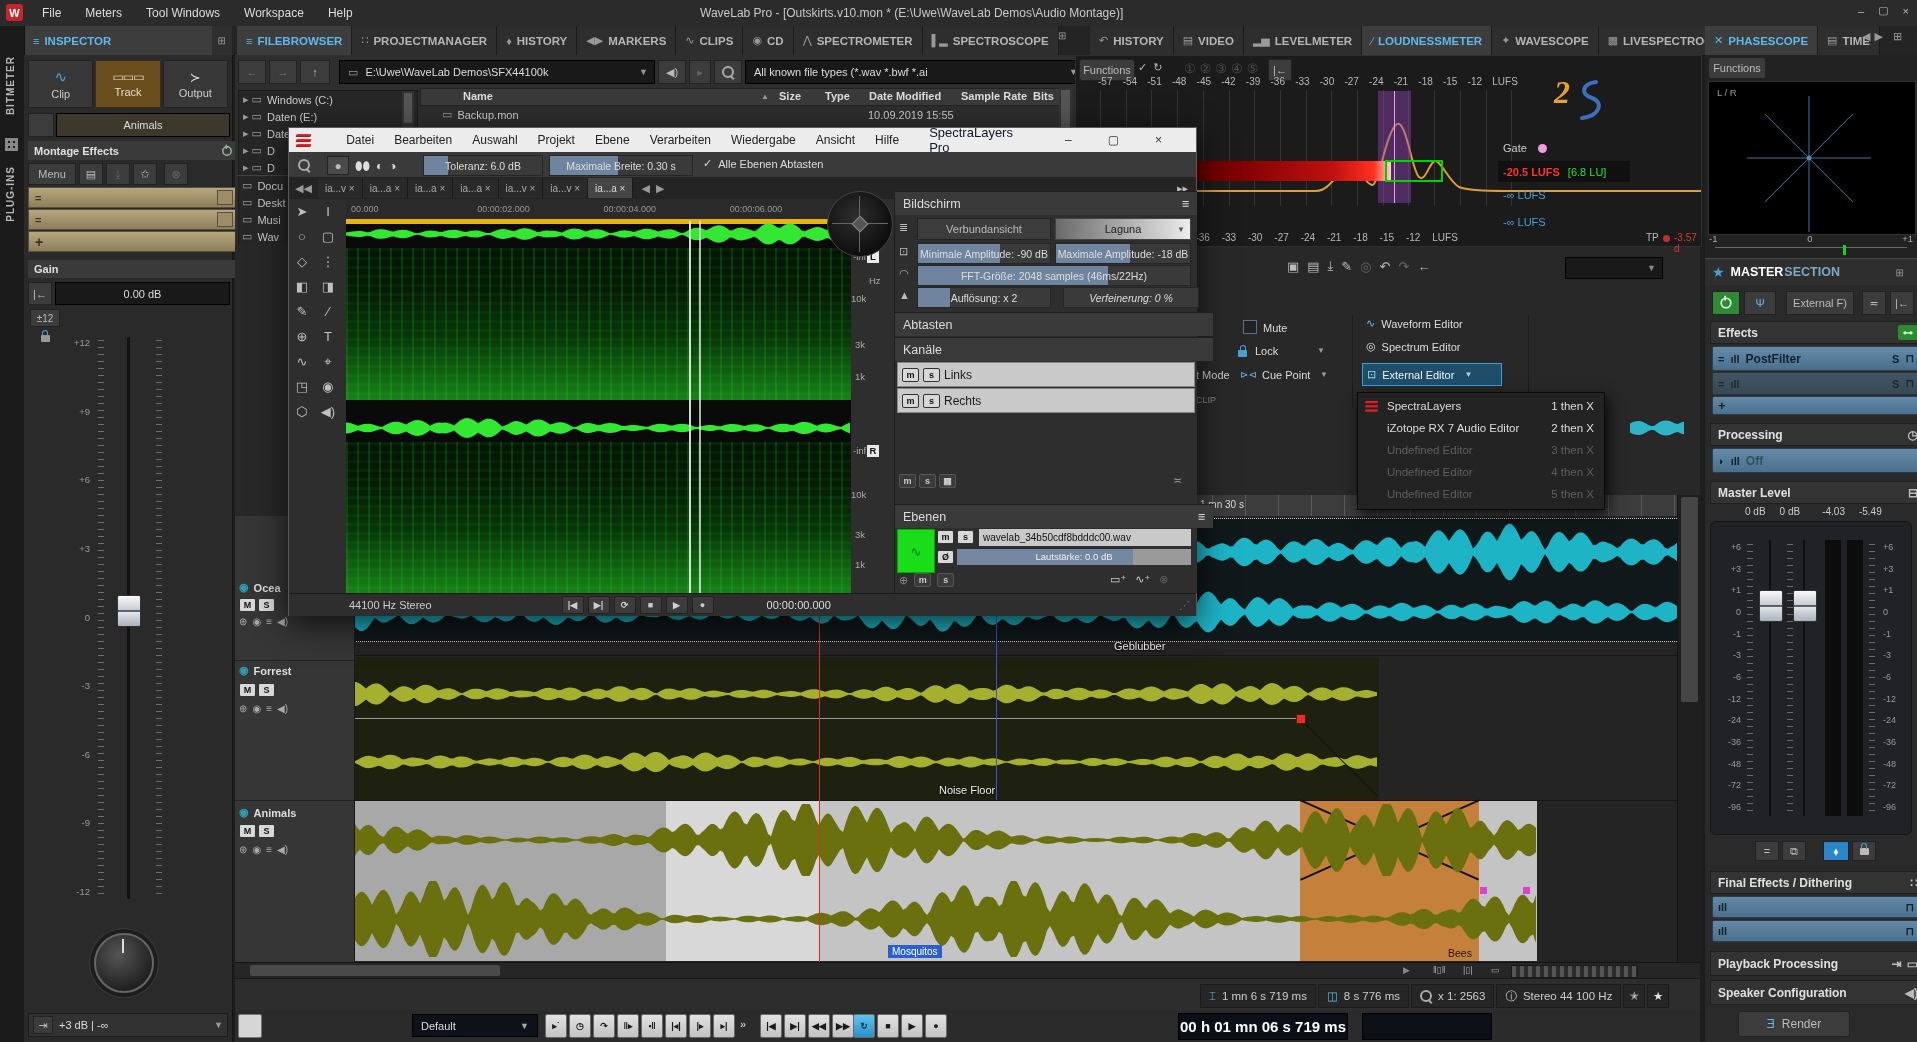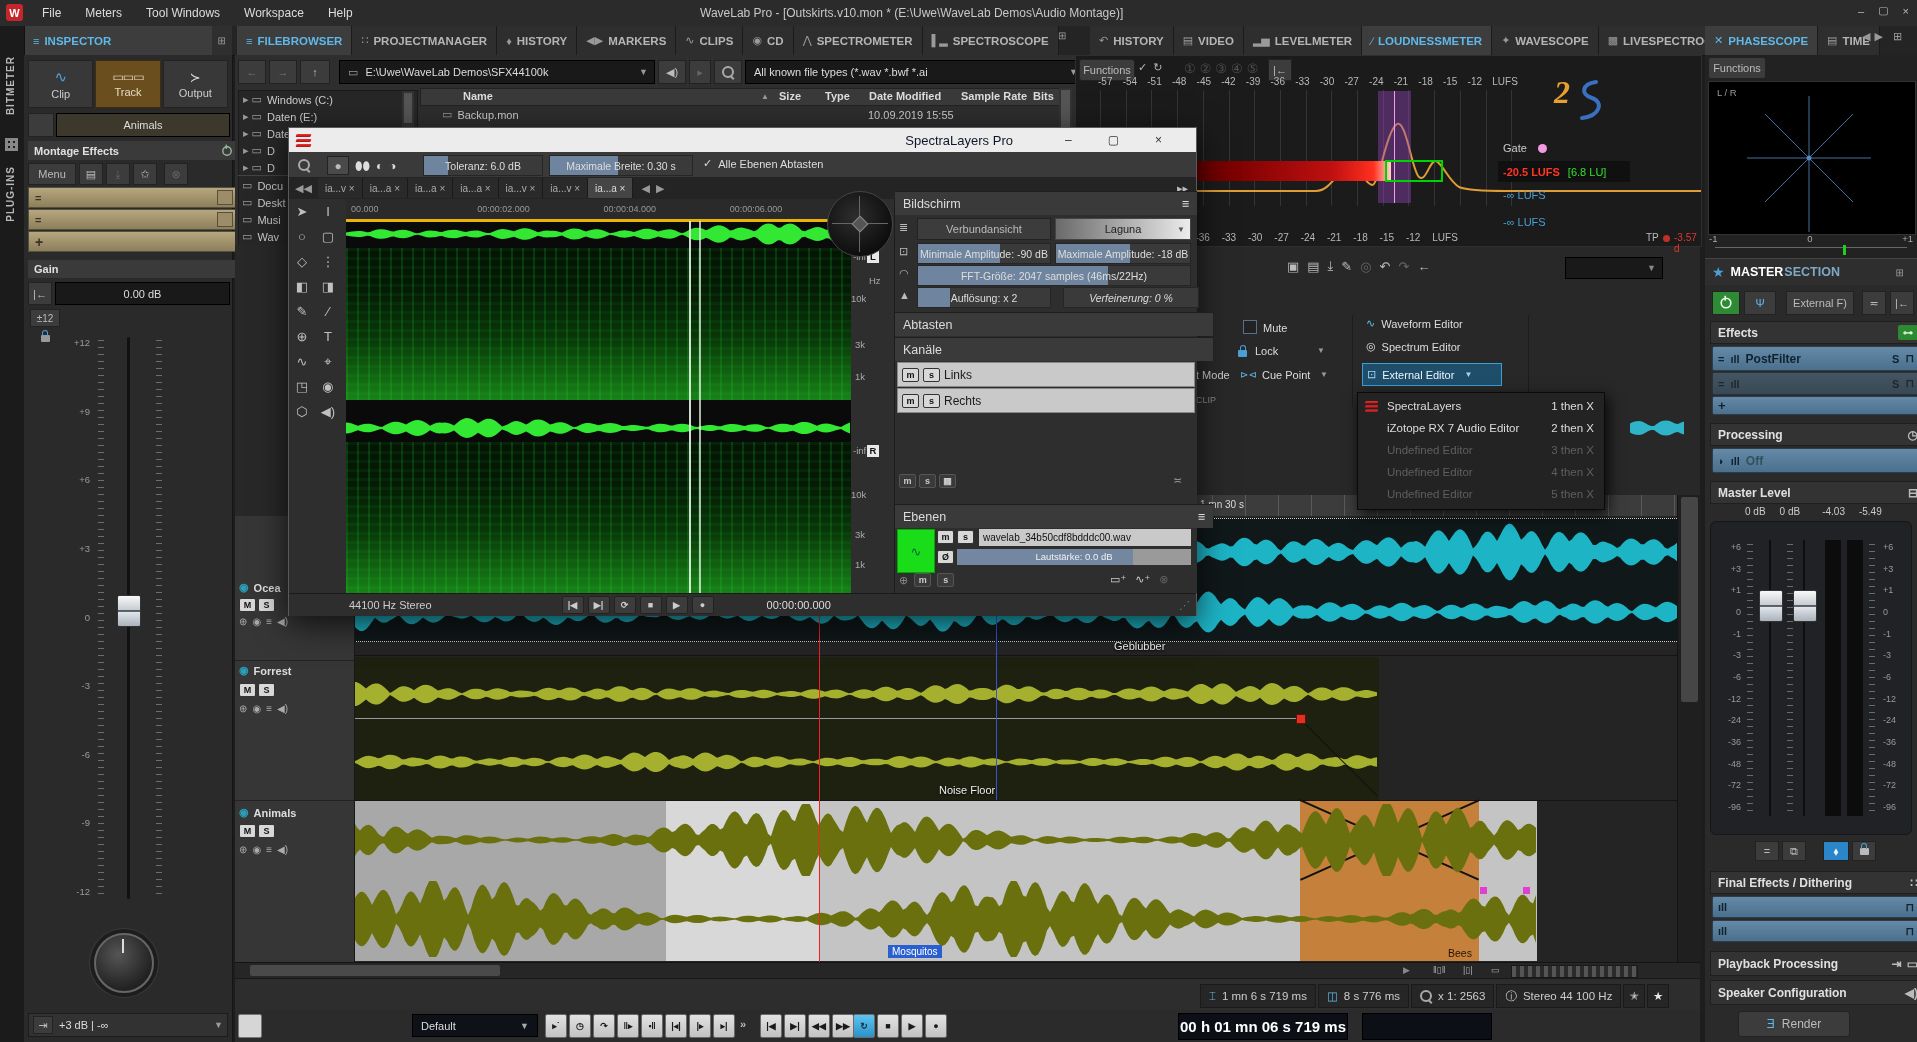--- a/index.html
+++ b/index.html
@@ -850,20 +850,31 @@
   </div>
 
   <div class="abs" id="slwin">
 
     <div class="slmenu">
       <span class="icon-layers" style="margin:0 8px 0 7px;">
           <i></i>
           <i></i>
           <i></i>
         </span>
+      <span class="tb" style="gap:0;">
+          <span class="slmi" style="padding: 0px 10px;">Datei</span>
+          <span class="slmi" style="padding: 0px 10px;">Bearbeiten</span>
+          <span class="slmi" style="padding: 0px 10px;">Auswahl</span>
+          <span class="slmi" style="padding: 0px 10px;">Projekt</span>
+          <span class="slmi" style="padding: 0px 10px;">Ebene</span>
+          <span class="slmi" style="padding: 0px 10px;">Verarbeiten</span>
+          <span class="slmi" style="padding: 0px 10px;">Wiedergabe</span>
+          <span class="slmi" style="padding: 0px 10px;">Ansicht</span>
+          <span class="slmi" style="padding: 0px 10px;">Hilfe</span>
+        </span>
       <span style="margin-left:auto;color:#0f172a;font-size:13px;">SpectraLayers Pro</span>
       <span class="tb" style="gap:16px;margin:0 14px 0 22px;color:#333;">
         <span>–</span>
         <span>▢</span>
         <span>×</span>
       </span>
     </div>
 
     <div class="abs sltoolbar" style="left:0;width:907px;">
       <span class="abs icon-mag" style="left:9px;top:7px;"></span>
@@ -920,21 +931,21 @@
         <span class="sltool">T</span>
         <span class="sltool">∿</span>
         <span class="sltool">⌖</span>
         <span class="sltool">◳</span>
         <span class="sltool">◉</span>
         <span class="sltool">⬡</span>
         <span class="sltool">◀)</span>
       </div>
 
     <div class="abs" style="left:57px;top:71px;width:505px;height:394px;background:#0a0a0a;">
-      <div class="abs tb" style="left:0;top:0;width:505px;height:20px;background:#2a2a2a;color:#999;font-size:9px;border-bottom:3px solid #eab308;">
+      <div class="abs tb" style="left:0;top:0;width:505px;height:20px;background:#2a2a2a;color:#999;font-size:9px;border-bottom:5px solid #eab308;">
           <span class="slrl" style="width: 130px; padding-left: 5px; box-sizing: border-box;">00.000</span>
           <span class="slrl" style="width: 130px; padding-left: 5px; box-sizing: border-box;">00:00:02.000</span>
           <span class="slrl" style="width: 130px; padding-left: 5px; box-sizing: border-box;">00:00:04.000</span>
           <span class="slrl" style="width: 130px; padding-left: 5px; box-sizing: border-box;">00:00:06.000</span>
         </div>
       <svg class="abs wave" style="left:0;top:22px;" width="505" height="26" viewBox="0 0 505 26">
           <polygon points="0,11.581833904563908 3,10.94575679088023 6,10.547065837314832 9,10.30667298437943 12,10.013050468952187 15,10.114952819750414 18,10.560368855068912 21,11.246937176754049 24,10.925794792763213 27,9.745955565726803 30,8.824630886651128 33,8.279482290413394 36,8.176901108565408 39,8.521733560754768 42,9.256311079429542 45,10.269078809639478 48,10.400160731759462 51,9.555950178707073 54,8.980129368665942 57,8.78208470313271 60,9.017423700786143 63,9.678793112287499 66,10.696577855191551 69,11.949377358175372 72,12.2 75,11.468104506155834 78,10.451594269300305 81,9.779501553650295 84,9.510176725321378 87,9.641542781954026 90,10.113560026030099 93,10.819709860042478 96,10.946594142376348 99,10.022569331949413 102,9.347752327786978 105,8.953441035059488 108,8.818261875037912 111,9.070744678084026 114,9.689715517259 117,10.60194224466797 120,11.078133626158621 123,10.298117494359136 126,9.711710017986768 129,9.445391598517139 132,9.58560427778841 135,10.162845403237998 138,11.143834091579198 141,11.930053374096941 144,12.113664032965897 147,10.6725301363949 150,9.422503049950762 153,8.519835354996758 156,8.073270263845341 159,8.12645362883375 162,8.650252741974537 165,9.54648763290685 168,10.156438944898314 171,8.892415840390772 174,7.890744462529434 177,7.309602349569635 180,7.251065336299726 183,7.744252780773581 186,8.739779878995495 189,10.116519093795262 192,11.319020271761914 195,10.4159103849062 198,9.7556799800791 201,9.485817480097765 204,9.695094174607835 207,9.64589772180749 210,10.03250102394013 213,10.76409700754186 216,11.449063051130494 219,9.945043614585575 222,8.697342520417607 225,7.857727736153769 228,7.519424740989443 231,7.704543167841333 234,8.362518337987378 237,9.379501379366218 240,10.511104703399747 243,9.477552705492638 246,8.686547260325053 249,8.269841380329757 252,8.30661354771596 255,8.81253478506728 258,9.738344134919931 261,10.9778075975485 264,12.2 267,11.681099921513697 270,10.970790754213144 273,10.031778798607709 276,9.487340710870976 279,9.374147039346115 282,9.66867473834725 285,10.291515091439265 288,11.119217221173464 291,9.999905495647932 294,8.889035163552247 297,8.094249023389338 300,7.721930283233096 303,7.825377095544363 306,8.396337648799875 309,9.36468044969303 312,10.606530048976246 315,9.87196055523171 318,8.987915104237212 321,8.432092720440714 324,8.334998896637 327,8.770298518184774 330,9.740511666930917 333,11.172268518631087 336,12.2 339,11.204762123491403 342,9.43229784849601 345,7.978446660359349 348,7.0243380056693265 351,6.685067408328664 354,6.989414992546421 357,7.871876043829263 360,9.179046253012865 363,8.037475639333977 366,6.256419570105107 369,4.93236794083812 372,4.282005054436933 375,4.43728906404189 378,5.4209291414127625 381,7.13794504311092 384,9.385477473029344 387,8.965149652645225 390,7.552324050417727 393,6.655985890945972 396,6.507589708186524 399,7.235331692090367 402,7.934159320139338 405,8.896636901618889 408,10.361737626177153 411,9.010677755017323 414,6.25724332647269 417,4.078141169838753 420,2.7473816536239806 423,2.4198765464523575 426,3.106703570583397 429,4.672875942209771 432,6.858242432258586 435,6.424757287039935 438,4.328043728852283 441,2.895496685481154 444,2.377598833159267 447,2.895673240789245 450,4.4220298648254115 453,6.783644056751223 456,9.688694742937656 459,10.207451830194014 462,8.755954790042875 465,7.863401178033564 468,6.4941323021026935 471,5.8919168312430115 474,6.199829005944428 477,7.268293440410375 480,8.842371509303447 483,8.508901940965313 486,6.207656795631843 489,4.512217749982444 492,3.6260967354656515 495,3.634689029610941 498,4.49654169387089 501,6.054350160537622 504,8.063153123905849 504,17.93684687609415 501,19.945649839462376 498,21.50345830612911 495,22.36531097038906 492,22.37390326453435 489,21.487782250017556 486,19.79234320436816 483,17.491098059034687 480,17.157628490696553 477,18.731706559589625 474,19.80017099405557 471,20.108083168756988 468,19.50586769789731 465,18.136598821966437 462,17.244045209957125 459,15.792548169805986 456,16.311305257062344 453,19.21635594324878 450,21.57797013517459 447,23.104326759210757 444,23.62240116684073 441,23.104503314518844 438,21.671956271147717 435,19.575242712960065 432,19.141757567741415 429,21.32712405779023 426,22.8932964294166 423,23.580123453547642 420,23.252618346376018 417,21.92185883016125 414,19.74275667352731 411,16.989322244982677 408,15.638262373822847 405,17.10336309838111 402,18.065840679860663 399,18.764668307909634 396,19.492410291813478 393,19.34401410905403 390,18.447675949582273 387,17.034850347354777 384,16.614522526970656 381,18.86205495688908 378,20.579070858587237 375,21.56271093595811 372,21.717994945563067 369,21.06763205916188 366,19.74358042989489 363,17.962524360666023 360,16.820953746987136 357,18.128123956170736 354,19.010585007453578 351,19.314932591671337 348,18.97566199433067 345,18.02155333964065 342,16.56770215150399 339,14.795237876508597 336,13.8 333,14.827731481368913 330,16.259488333069083 327,17.229701481815226 324,17.665001103363 321,17.567907279559286 318,17.01208489576279 315,16.12803944476829 312,15.393469951023754 309,16.63531955030697 306,17.603662351200125 303,18.17462290445564 300,18.278069716766904 297,17.905750976610662 294,17.110964836447753 291,16.00009450435207 288,14.880782778826536 285,15.708484908560735 282,16.33132526165275 279,16.625852960653884 276,16.512659289129026 273,15.968221201392291 270,15.029209245786856 267,14.318900078486303 264,13.8 261,15.0221924024515 258,16.26165586508007 255,17.187465214932722 252,17.693386452284038 249,17.73015861967024 246,17.313452739674947 243,16.522447294507362 240,15.488895296600253 237,16.620498620633782 234,17.637481662012622 231,18.295456832158667 228,18.480575259010557 225,18.14227226384623 222,17.302657479582393 219,16.054956385414425 216,14.550936948869506 213,15.23590299245814 210,15.96749897605987 207,16.35410227819251 204,16.304905825392165 201,16.514182519902235 198,16.2443200199209 195,15.5840896150938 192,14.680979728238086 189,15.883480906204738 186,17.260220121004505 183,18.255747219226418 180,18.748934663700275 177,18.690397650430363 174,18.109255537470567 171,17.107584159609228 168,15.843561055101686 165,16.45351236709315 162,17.349747258025463 159,17.87354637116625 156,17.92672973615466 153,17.480164645003242 150,16.577496950049238 147,15.3274698636051 144,13.886335967034103 141,14.069946625903059 138,14.856165908420802 135,15.837154596762002 132,16.41439572221159 129,16.554608401482863 126,16.288289982013232 123,15.701882505640864 120,14.921866373841379 117,15.39805775533203 114,16.310284482741 111,16.929255321915974 108,17.181738124962088 105,17.046558964940512 102,16.652247672213022 99,15.977430668050587 96,15.053405857623652 93,15.180290139957522 90,15.886439973969901 87,16.358457218045974 84,16.48982327467862 81,16.220498446349705 78,15.548405730699695 75,14.531895493844166 72,13.8 69,14.050622641824628 66,15.303422144808449 63,16.3212068877125 60,16.982576299213857 57,17.21791529686729 54,17.019870631334058 51,16.44404982129293 48,15.599839268240538 45,15.730921190360522 42,16.74368892057046 39,17.478266439245232 36,17.82309889143459 33,17.720517709586606 30,17.17536911334887 27,16.254044434273197 24,15.074205207236787 21,14.753062823245951 18,15.439631144931088 15,15.885047180249586 12,15.986949531047813 9,15.69332701562057 6,15.452934162685168 3,15.05424320911977 0,14.418166095436092 " fill="#33e833"></polygon>
         </svg>
       <div class="abs spectro" style="left: 0px; top: 49px; width: 505px; height: 152px; background: linear-gradient(to top, rgba(40, 220, 40, 0.55), rgba(20, 140, 20, 0.3) 40%, rgba(10, 70, 10, 0.14) 72%, rgba(0, 25, 0, 0.06)), repeating-linear-gradient(90deg, rgba(30, 255, 70, 0.16) 0px, rgba(30, 255, 70, 0.16) 2px, rgba(0, 0, 0, 0) 2px, rgba(0, 0, 0, 0) 11px), repeating-linear-gradient(rgba(20, 160, 40, 0.1) 0px, rgba(20, 160, 40, 0.1) 3px, rgba(0, 0, 0, 0) 3px, rgba(0, 0, 0, 0) 9px), rgb(4, 20, 4);"></div>
       <svg class="abs wave" style="left:0;top:216px;" width="505" height="26" viewBox="0 0 505 26">
@@ -981,21 +992,21 @@
           <span class="fill" style="width:62%;"></span>
           <span>Minimale Amplitude: -90 dB</span>
         </div>
       <div class="slparam" style="left:160px;top:44px;width:134px;height:19px;">
           <span class="fill" style="width:55%;"></span>
           <span>Maximale Amplitude: -18 dB</span>
         </div>
       <span class="abs" style="left:4px;top:68px;color:#bbb;">◠</span>
       <div class="slparam" style="left:22px;top:66px;width:272px;height:19px;">
           <span class="fill" style="width:70%;"></span>
-          <span>FFT-Größe: 2047 samples (46ms/22Hz)</span>
+          <span>FFT-Größe: 2048 samples (46ms/22Hz)</span>
         </div>
       <span class="abs" style="left:4px;top:90px;color:#bbb;">▲</span>
       <div class="slparam" style="left:22px;top:88px;width:132px;height:19px;">
           <span class="fill" style="width:24%;"></span>
           <span>Auflösung: x 2</span>
         </div>
       <div class="slparam" style="left:168px;top:88px;width:134px;height:19px;font-style:italic;">
           <span>Verfeinerung: 0 %</span>
         </div>
 

